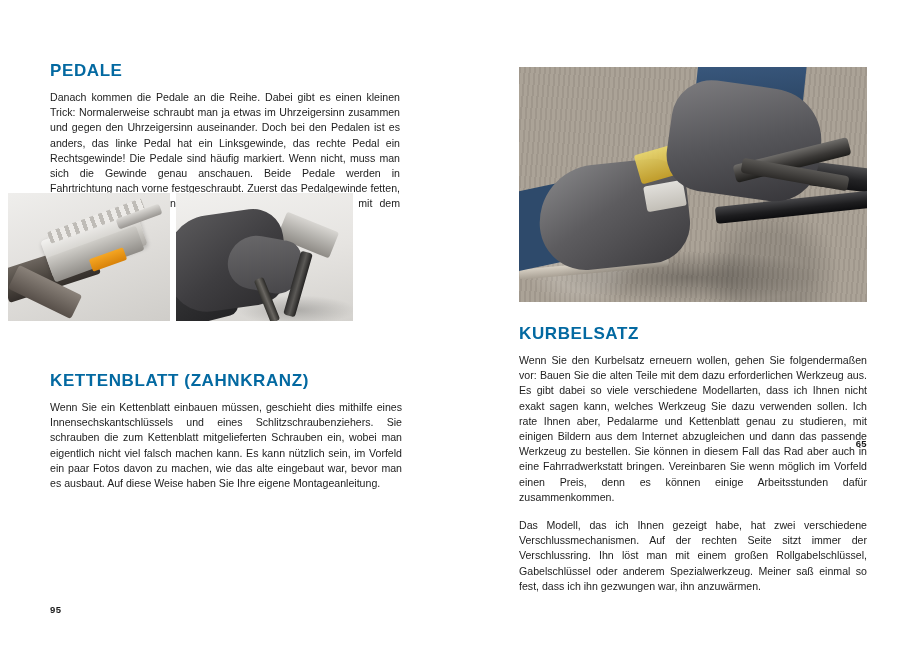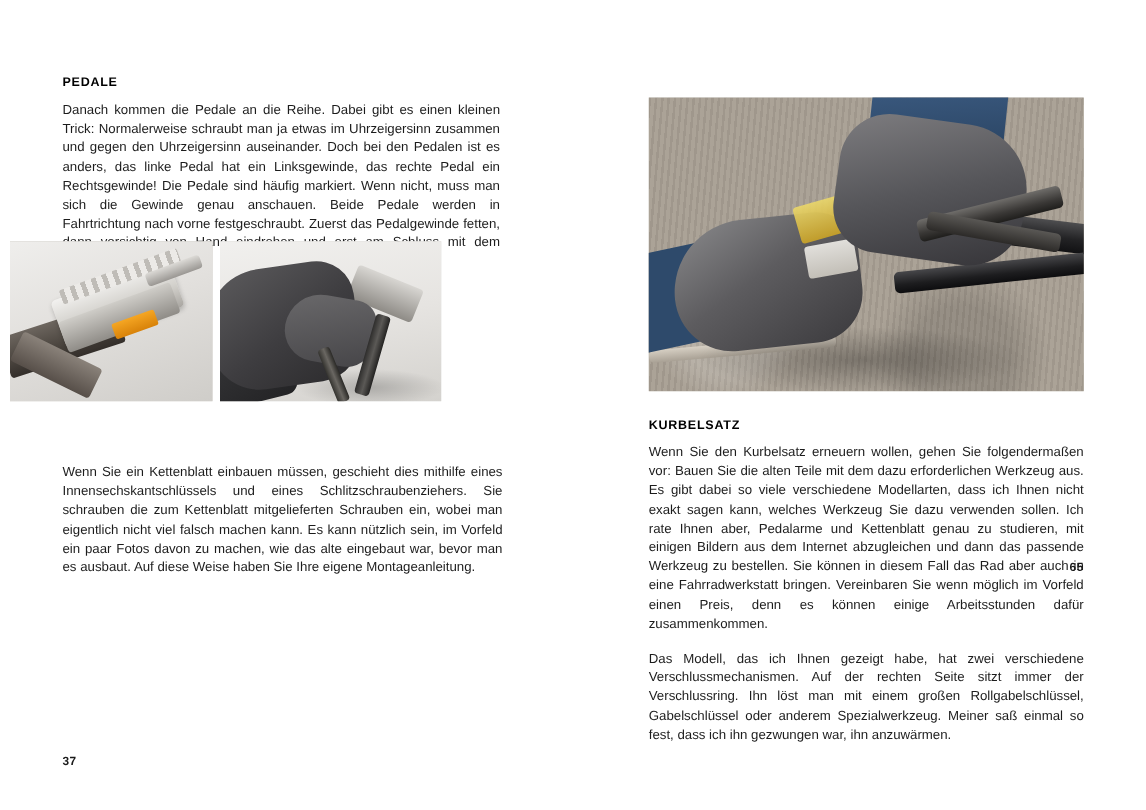--- a/index.html
+++ b/index.html
@@ -18,23 +18,23 @@
     position: relative;
     width: 917px;
     height: 648px;
     background: #ffffff;
   }
 
   
   .heading {
     font-family: "Liberation Sans", sans-serif;
     font-weight: bold;
-    font-size: 10px;
+    font-size: 17px;
     letter-spacing: 0.6px;
-    color: #000000;
+    color: #0369a1;
     margin: 0 0 9px 0;
   }
   .body-text {
     font-family: "Liberation Sans", sans-serif;
     font-size: 10.6px;
     line-height: 15.2px;
     color: #1c1c1c;
     margin: 0;
     text-align: justify;
   }
@@ -96,21 +96,21 @@
     color: #1a1a1a;
     letter-spacing: 0.4px;
   }
   .folio-left { left: 50px; }
   .folio-right { right: 50px; margin-top: 32px; }
 
   
   .page-right {
     position: absolute;
     left: 458px;
-    top: 17px;
+    top: 6px;
     width: 459px;
     height: 476px;
   }
   .photo-big {
     position: absolute;
     left: 61px;
     top: 61px;
     width: 348px;
     height: 235px;
     overflow: hidden;
@@ -343,24 +343,25 @@
         <div class="ph pb-pedal"></div>
         <div class="ph pb-sleeve"></div>
         <div class="ph pb-glove"></div>
         <div class="ph pb-glove2"></div>
         <div class="ph pb-wrench"></div>
         <div class="ph pb-wrench2"></div>
       </div>
     </div>
 
     <div class="left-section-kettenblatt">
+      <h2 class="heading">KETTENBLATT (ZAHNKRANZ)</h2>
       <p class="body-text">Wenn Sie ein Kettenblatt einbauen müssen, geschieht dies mithilfe eines Innensechskantschlüssels und eines Schlitzschraubenziehers. Sie schrauben die zum Kettenblatt mitgelieferten Schrauben ein, wobei man eigentlich nicht viel falsch machen kann. Es kann nützlich sein, im Vorfeld ein paar Fotos davon zu machen, wie das alte eingebaut war, bevor man es ausbaut. Auf diese Weise haben Sie Ihre eigene Montageanleitung.</p>
     </div>
 
-    <div class="folio folio-left">37</div>
+    <div class="folio folio-left">95</div>
   </div>
 
   <div class="page-right">
 
     <div class="photo-big">
       <div class="ph pg-floor"></div>
       <div class="ph pg-floor-tex"></div>
       <div class="ph pg-stick"></div>
       <div class="ph pg-shadow"></div>
       <div class="ph pg-tube-v"></div>

